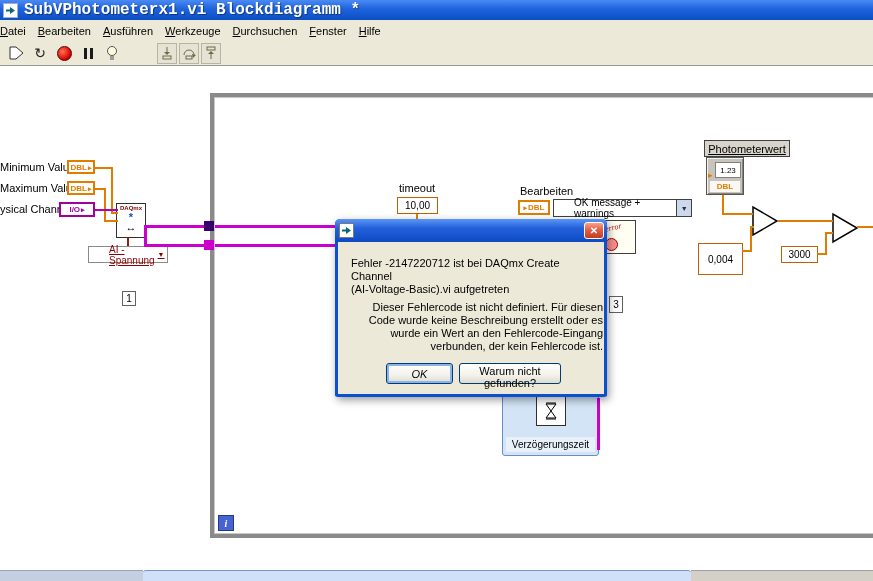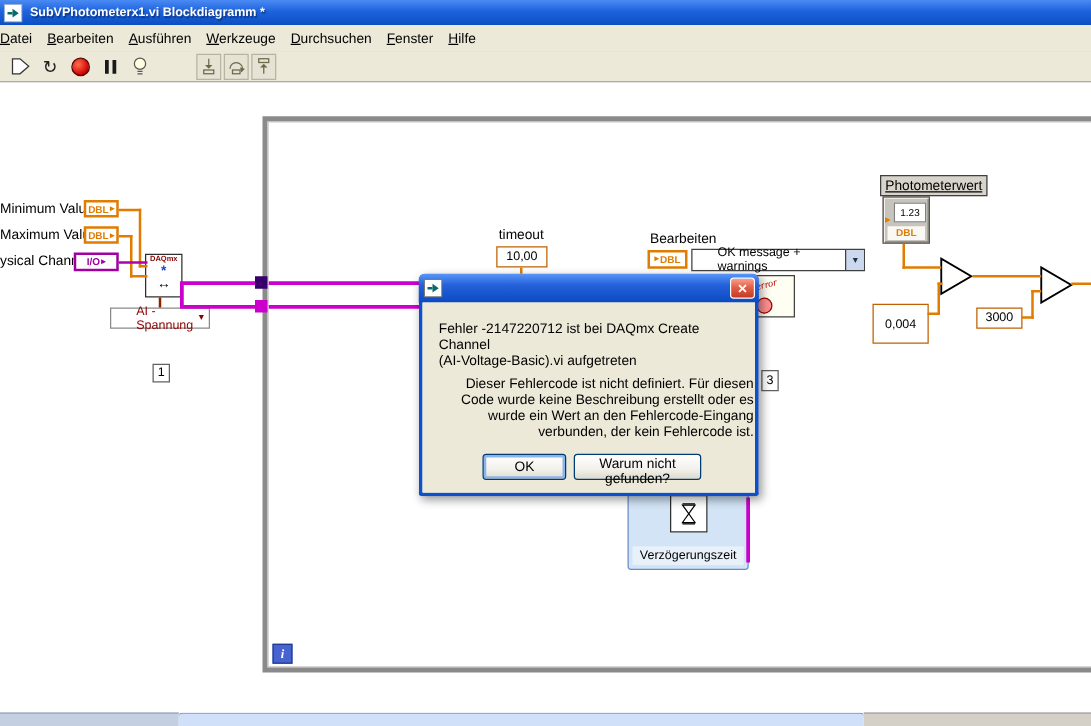--- a/index.html
+++ b/index.html
@@ -4,22 +4,22 @@
 <style>
   html,body{margin:0;padding:0;}
   body{font-family:"Liberation Sans",sans-serif;}
   .screen{position:relative;width:873px;height:581px;overflow:hidden;background:#fff;}
 
   
   .titlebar{position:absolute;left:0;top:0;width:873px;height:20px;
     background:linear-gradient(180deg,#4a8af4 0%,#1e63dd 45%,#0c4fc4 100%);
     display:flex;align-items:center;}
   .titleicon{width:15px;height:15px;margin-left:3px;display:inline-flex;}
-  .titletext{color:#fff;font-weight:bold;font-size:10px;margin-left:6px;white-space:nowrap;
-    text-shadow:1px 1px 1px rgba(0,0,0,.4);}
+  .titletext{color:#fff;font-weight:bold;font-size:16px;margin-left:6px;white-space:nowrap;
+    text-shadow:1px 1px 1px rgba(0,0,0,.4);font-family:Liberation Mono, monospace;}
 
   
   .menubar{position:absolute;left:0;top:20px;width:873px;height:21px;background:#ece9d8;
     border-bottom:1px solid #d8d4c4;display:flex;align-items:center;}
   .menu-item{display:inline-block;font-size:11px;color:#000;padding:0 6px;line-height:20px;cursor:default;}
   .menu-item::first-letter{text-decoration:underline;}
   .menu-item:first-child{margin-left:-6px;}
 
   
   .toolbar{position:absolute;left:0;top:41px;width:873px;height:25px;background:#ece9d8;
@@ -115,21 +115,21 @@
   .dlg-icon{margin-left:4px;display:inline-flex;}
   .dlg-close{position:absolute;right:3px;top:3px;width:20px;height:17px;border-radius:3px;
     background:linear-gradient(180deg,#ff9d8a,#e0614a 45%,#c63a22);border:1px solid #fff;
     color:#fff;font:bold 10px "Liberation Sans",sans-serif;display:flex;align-items:center;justify-content:center;
     box-sizing:border-box;padding:0;}
   .dlg-body{position:absolute;left:0;top:23px;right:0;bottom:0;background:#ece9d8;padding-left:32px;}
   .dlg-text{position:absolute;left:13px;width:252px;font-size:11px;line-height:13px;color:#000;
     white-space:pre-line;}
   .btn{position:absolute;height:21px;background:linear-gradient(180deg,#fff,#f2f1ea 60%,#dedbce);
     border:1px solid #003c74;border-radius:3px;font-size:11px;color:#000;box-sizing:border-box;}
-  .btn.default{box-shadow:inset 0 0 0 2px #8cb4ec;}
+  .btn.default{box-shadow:inset 0 0 0 2px #8cb4ec;font-style:italic;}
 
   
   .tseg{position:absolute;top:570px;height:11px;}
 </style>
 </head>
 <body>
 
 <div class="screen">
 
   <div class="titlebar">
@@ -221,21 +221,21 @@
     <span>I/O</span>
       <span class="arr">▸</span>
   </div>
 
   <div class="daqmx">
     <span class="banner">DAQmx</span>
     <span class="star">*</span>
     <span class="arrs">↔</span>
   </div>
 
-  <div class="ring ring-maroon" style="left:88px;top:246px;width:80px;height:17px;">
+  <div class="ring ring-maroon" style="left:88px;top:246px;width:80px;height:17px;text-decoration:underline;">
     <span>AI - Spannung</span>
     <span class="rarr">▼</span>
   </div>
 
   <div class="const-plain" style="left:122px;top:291px;width:14px;height:15px;">1</div>
 
   <div class="lbl" style="left:399px;top:182px;">timeout</div>
   <div class="const-num" style="left:397px;top:197px;width:41px;height:17px;">10,00</div>
 
   <div class="lbl" style="left:520px;top:185px;">Bearbeiten</div>

